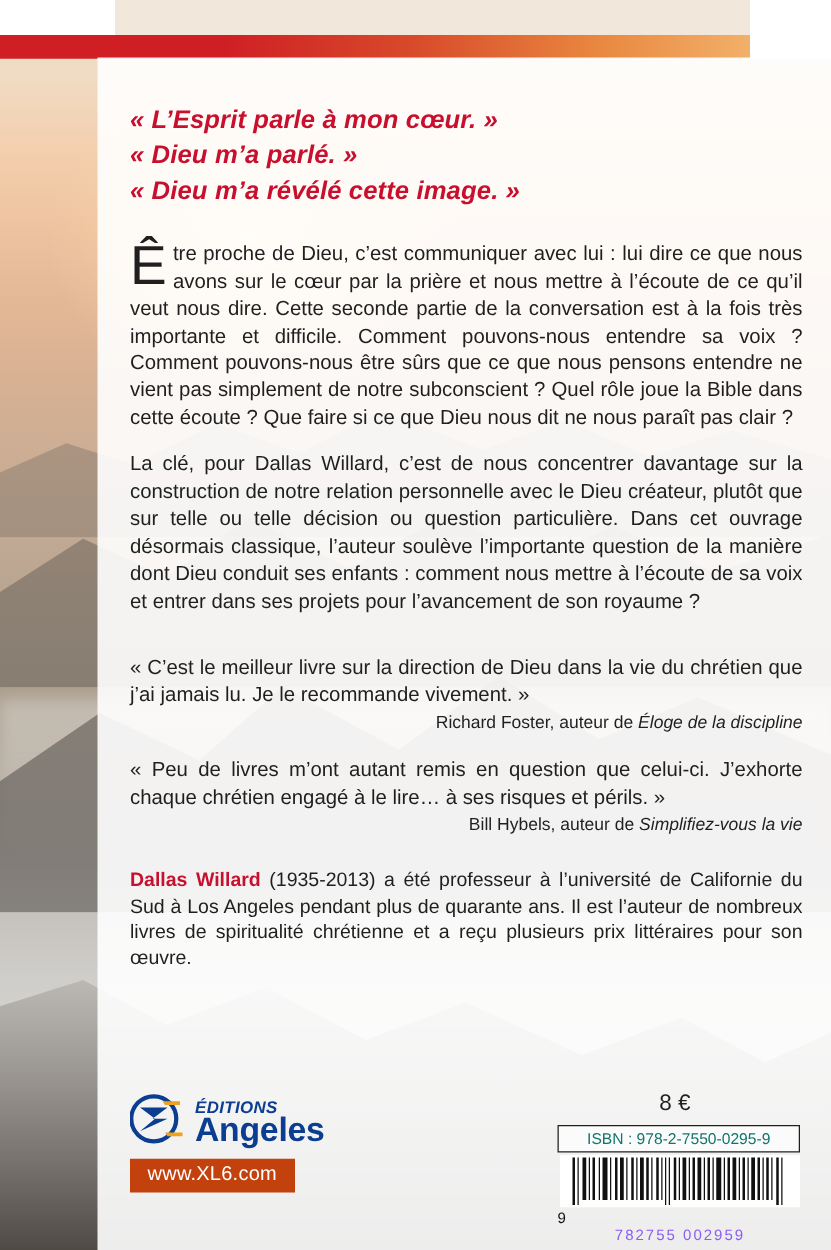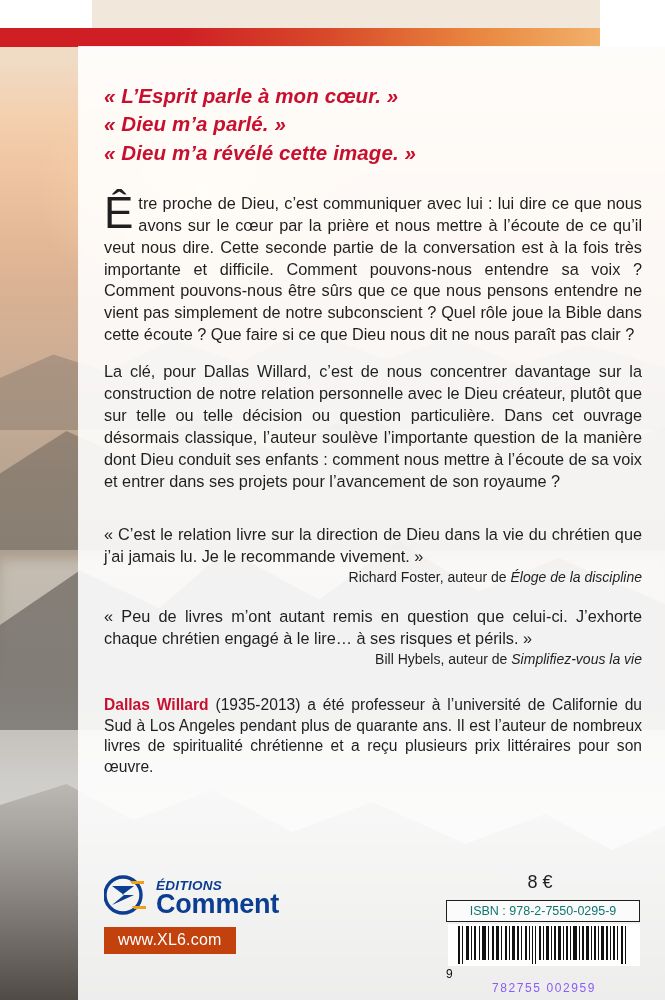--- a/index.html
+++ b/index.html
@@ -325,21 +325,21 @@
       <div>« L’Esprit parle à mon cœur. »</div>
       <div>« Dieu m’a parlé. »</div>
       <div>« Dieu m’a révélé cette image. »</div>
     </div>
 
     <p class="body-p dropcap-para"><span class="dropcap">Ê</span><span>tre proche de Dieu, c’est communiquer avec lui : lui dire ce que nous avons sur le cœur par la prière et nous mettre à l’écoute de ce qu’il veut nous dire. Cette seconde partie de la conversation est à la fois très importante et difficile. Comment pouvons-nous entendre sa voix ? Comment pouvons-nous être sûrs que ce que nous pensons entendre ne vient pas simplement de notre subconscient ? Quel rôle joue la Bible dans cette écoute ? Que faire si ce que Dieu nous dit ne nous paraît pas clair ?</span></p>
 
     <p class="body-p">La clé, pour Dallas Willard, c’est de nous concentrer davantage sur la construction de notre relation personnelle avec le Dieu créateur, plutôt que sur telle ou telle décision ou question particulière. Dans cet ouvrage désormais classique, l’auteur soulève l’importante question de la manière dont Dieu conduit ses enfants : comment nous mettre à l’écoute de sa voix et entrer dans ses projets pour l’avancement de son royaume ?</p>
 
     <div class="endorsements">
-      <p class="endorse-quote">« C’est le relation livre sur la direction de Dieu dans la vie du chrétien que j’ai jamais lu. Je le recommande vivement. »</p>
+      <p class="endorse-quote">« C’est le meilleur livre sur la direction de Dieu dans la vie du chrétien que j’ai jamais lu. Je le recommande vivement. »</p>
       <p class="endorse-attrib"><span>Richard Foster, auteur de </span><span class="work">Éloge de la discipline</span></p>
 
       <p class="endorse-quote">« Peu de livres m’ont autant remis en question que celui-ci. J’exhorte chaque chrétien engagé à le lire… à ses risques et périls. »</p>
       <p class="endorse-attrib"><span>Bill Hybels, auteur de </span><span class="work">Simplifiez-vous la vie</span></p>
     </div>
 
     <p class="bio"><span class="author-name">Dallas Willard</span><span> (1935-2013) a été professeur à l’université de Californie du Sud à Los Angeles pendant plus de quarante ans. Il est l’auteur de nombreux livres de spiritualité chrétienne et a reçu plusieurs prix littéraires pour son œuvre.</span></p>
 
   </div>
 
@@ -350,21 +350,21 @@
         <div class="logo-mark">
           <svg width="44" height="46" viewBox="0 0 44 46" xmlns="http://www.w3.org/2000/svg">
             <circle cx="19" cy="23" r="18" fill="none" stroke="#0b3d91" stroke-width="3.4"></circle>
             <path d="M8 14 L30 14 L18 23 L30 23 L8 33 L20 23 Z" fill="#0b3d91"></path>
             <path d="M26 9 L40 9 L40 12 L28 12 Z" fill="#f0a11a"></path>
             <path d="M28 34 L42 34 L42 37 L30 37 Z" fill="#f0a11a"></path>
           </svg>
         </div>
         <div class="logo-text">
           <div class="logo-editions">ÉDITIONS</div>
-          <div class="logo-excelsis">Comment</div>
+          <div class="logo-excelsis">Angeles</div>
         </div>
       </div>
       <div class="url-bar">www.XL6.com</div>
     </div>
 
     <div class="price">8 €</div>
     <div class="isbn-box">ISBN : 978-2-7550-0295-9</div>
 
     <div class="barcode-wrap">
       <svg class="barcode" viewBox="0 0 192 42" preserveAspectRatio="none" xmlns="http://www.w3.org/2000/svg">

